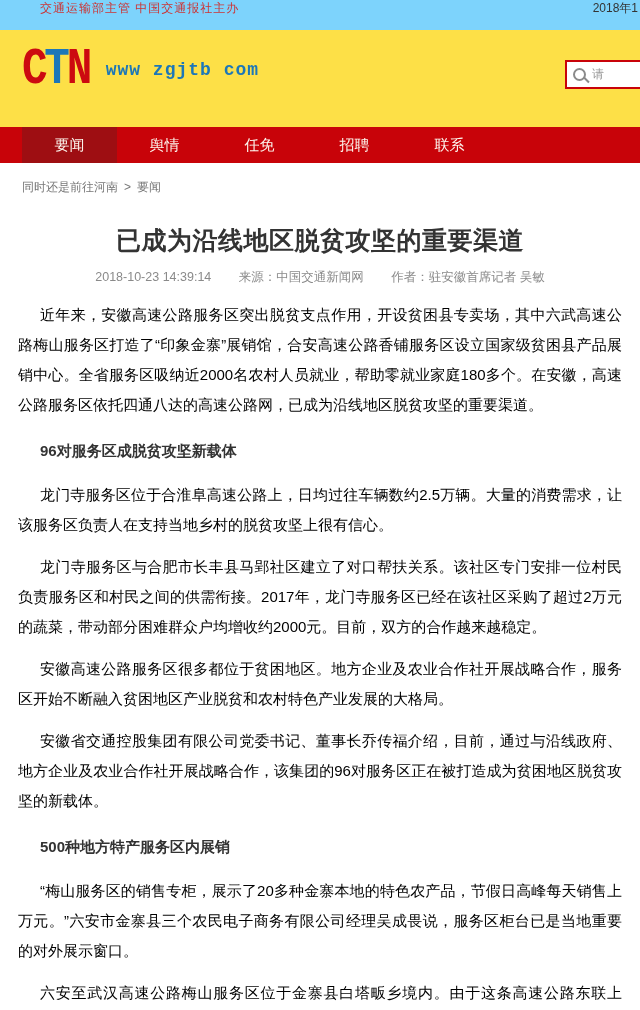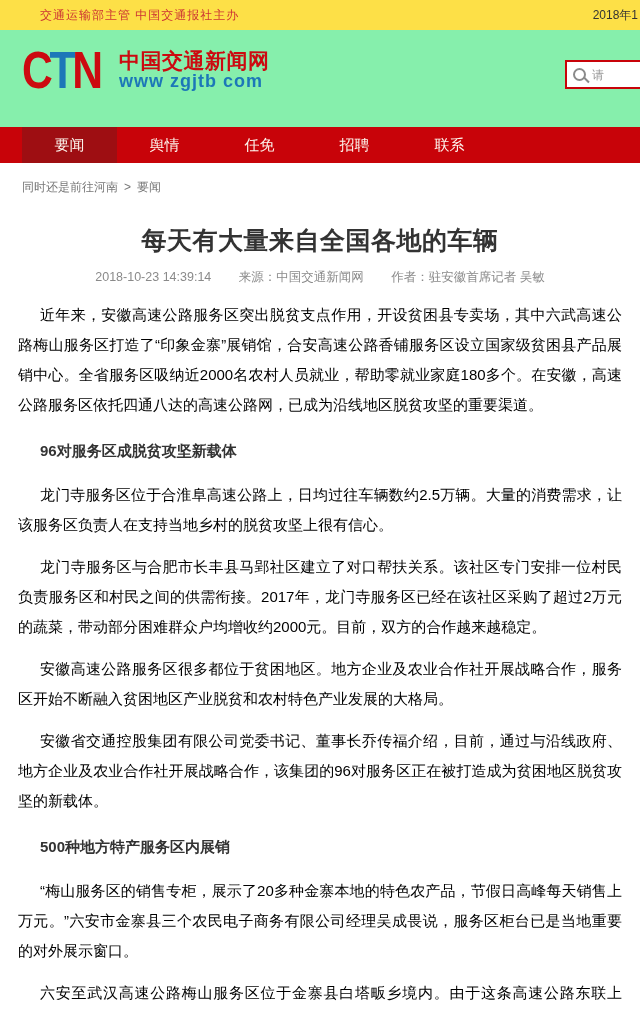--- a/index.html
+++ b/index.html
@@ -9,36 +9,37 @@
     background: #ffffff;
     color: #3f3f3f;
     overflow-x: hidden;
     position: relative;
     min-height: 1010px;
   }
 
   
   .topbar {
     height: 30px;
-    background: #fde047;
-    display: flex;
-    align-items: center;
+    background: #7dd3fc;
+    display: flex;
+    align-items: flex-start;
     justify-content: space-between;
     padding: 0 2px 0 40px;
     font-size: 12px;
     gap: 20px;
   }
   .topbar-left { color: #cc3333; letter-spacing: 1px; white-space: nowrap; }
   .topbar-right { color: #333333; white-space: nowrap; }
 
   
   .header {
     height: 97px;
-    background: #86efac;
+    background: #fde047;
     position: relative;
+    font-family: Liberation Mono, monospace;
   }
   .logo {
     position: absolute;
     left: 22px;
     top: 14px;
     display: flex;
     align-items: center;
     cursor: pointer;
   }
   .logo-letters {
@@ -173,21 +174,20 @@
 
 <div class="topbar">
   <span class="topbar-left">交通运输部主管  中国交通报社主办</span>
   <span class="topbar-right">2018年1</span>
 </div>
 
 <div class="header">
   <div class="logo">
     <div class="logo-letters"><span class="logo-letter-c">C</span><span class="logo-letter-t">T</span><span class="logo-letter-n">N</span></div>
     <div class="logo-names">
-      <div class="logo-cn">中国交通新闻网</div>
       <div class="logo-url">www zgjtb com</div>
     </div>
   </div>
   <div class="search-box">
     <span class="search-icon"></span>
     <input class="search-input" type="text" placeholder="请" style="">
   </div>
 </div>
 
 <div class="nav">
@@ -196,21 +196,21 @@
     <div class="nav-item">任免</div>
     <div class="nav-item">招聘</div>
     <div class="nav-item">联系</div>
   </div>
 
 <div class="breadcrumb">
   <a>同时还是前往河南</a><span class="sep">&gt;</span><span>要闻</span>
 </div>
 
 <div class="article">
-  <h1 class="article-title">每天有大量来自全国各地的车辆</h1>
+  <h1 class="article-title">已成为沿线地区脱贫攻坚的重要渠道</h1>
   <div class="article-meta">
     <span>2018-10-23 14:39:14</span>
     <span>来源：中国交通新闻网</span>
     <span>作者：驻安徽首席记者 吴敏</span>
   </div>
   <div class="article-body">
       <p class="body-para">近年来，安徽高速公路服务区突出脱贫支点作用，开设贫困县专卖场，其中六武高速公路梅山服务区打造了“印象金寨”展销馆，合安高速公路香铺服务区设立国家级贫困县产品展销中心。全省服务区吸纳近2000名农村人员就业，帮助零就业家庭180多个。在安徽，高速公路服务区依托四通八达的高速公路网，已成为沿线地区脱贫攻坚的重要渠道。</p>
       <h3 class="sub-heading">96对服务区成脱贫攻坚新载体</h3>
       <p class="body-para">龙门寺服务区位于合淮阜高速公路上，日均过往车辆数约2.5万辆。大量的消费需求，让该服务区负责人在支持当地乡村的脱贫攻坚上很有信心。</p>
       <p class="body-para">龙门寺服务区与合肥市长丰县马郢社区建立了对口帮扶关系。该社区专门安排一位村民负责服务区和村民之间的供需衔接。2017年，龙门寺服务区已经在该社区采购了超过2万元的蔬菜，带动部分困难群众户均增收约2000元。目前，双方的合作越来越稳定。</p>

